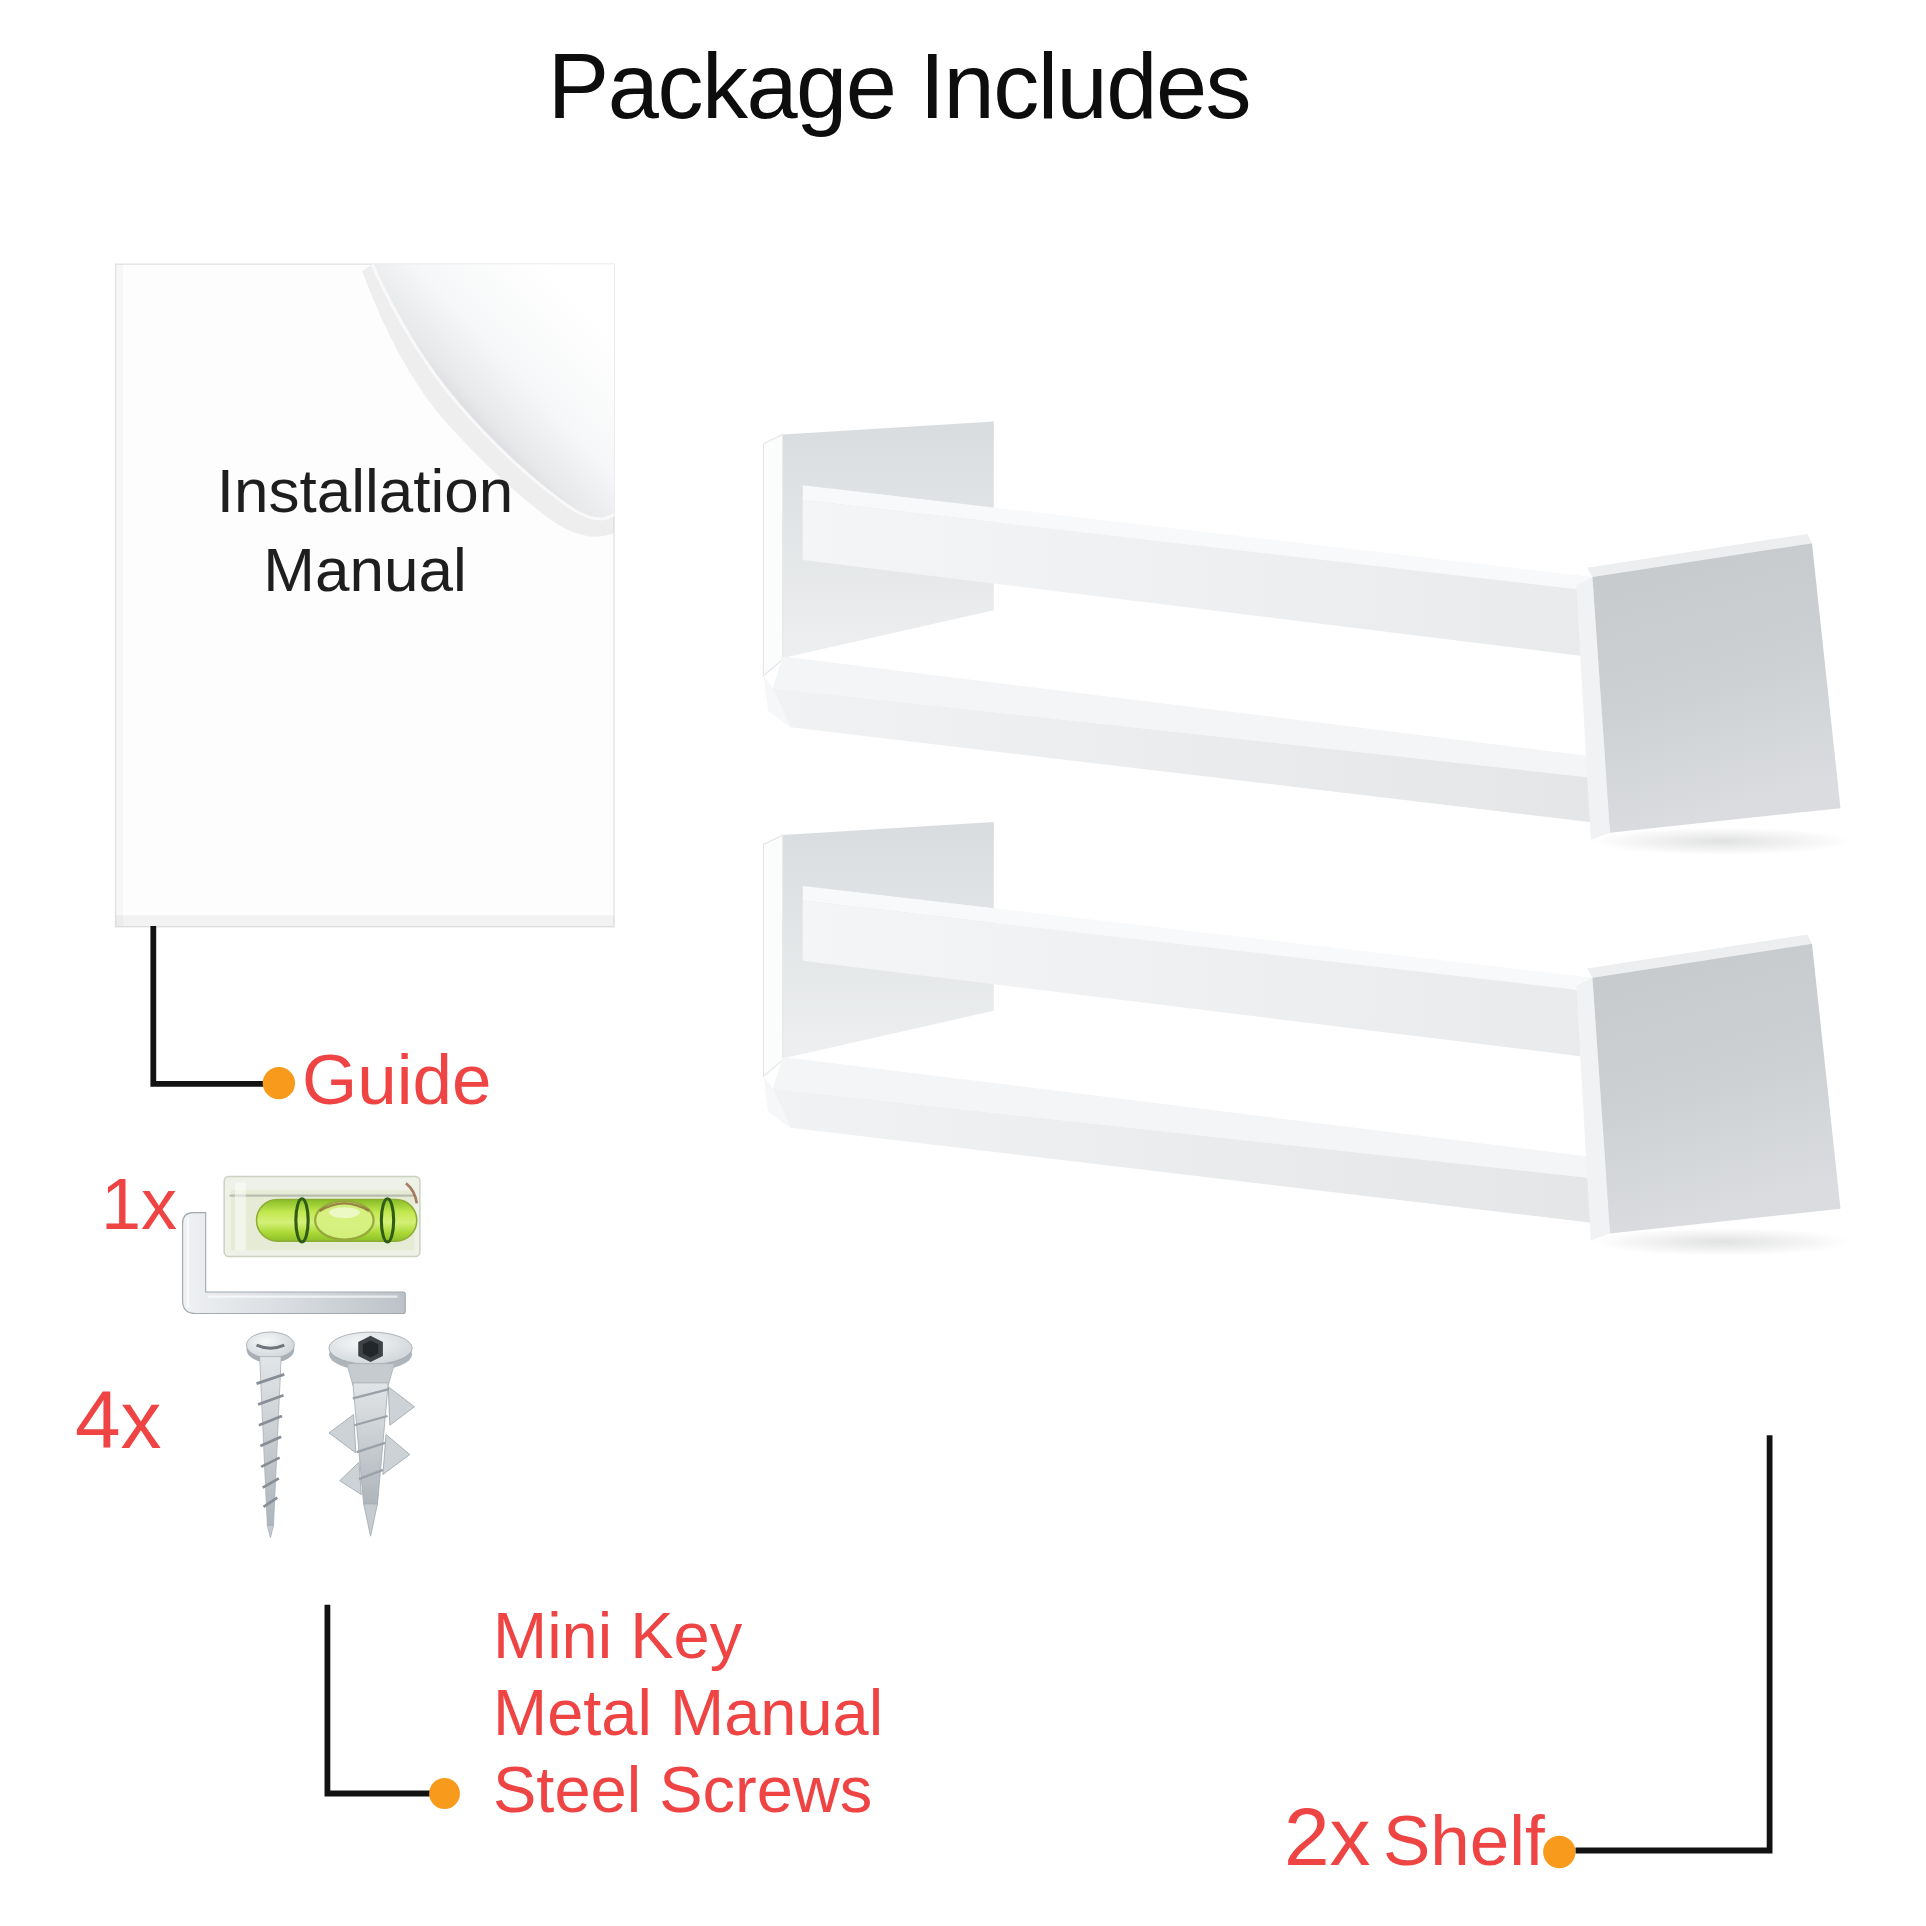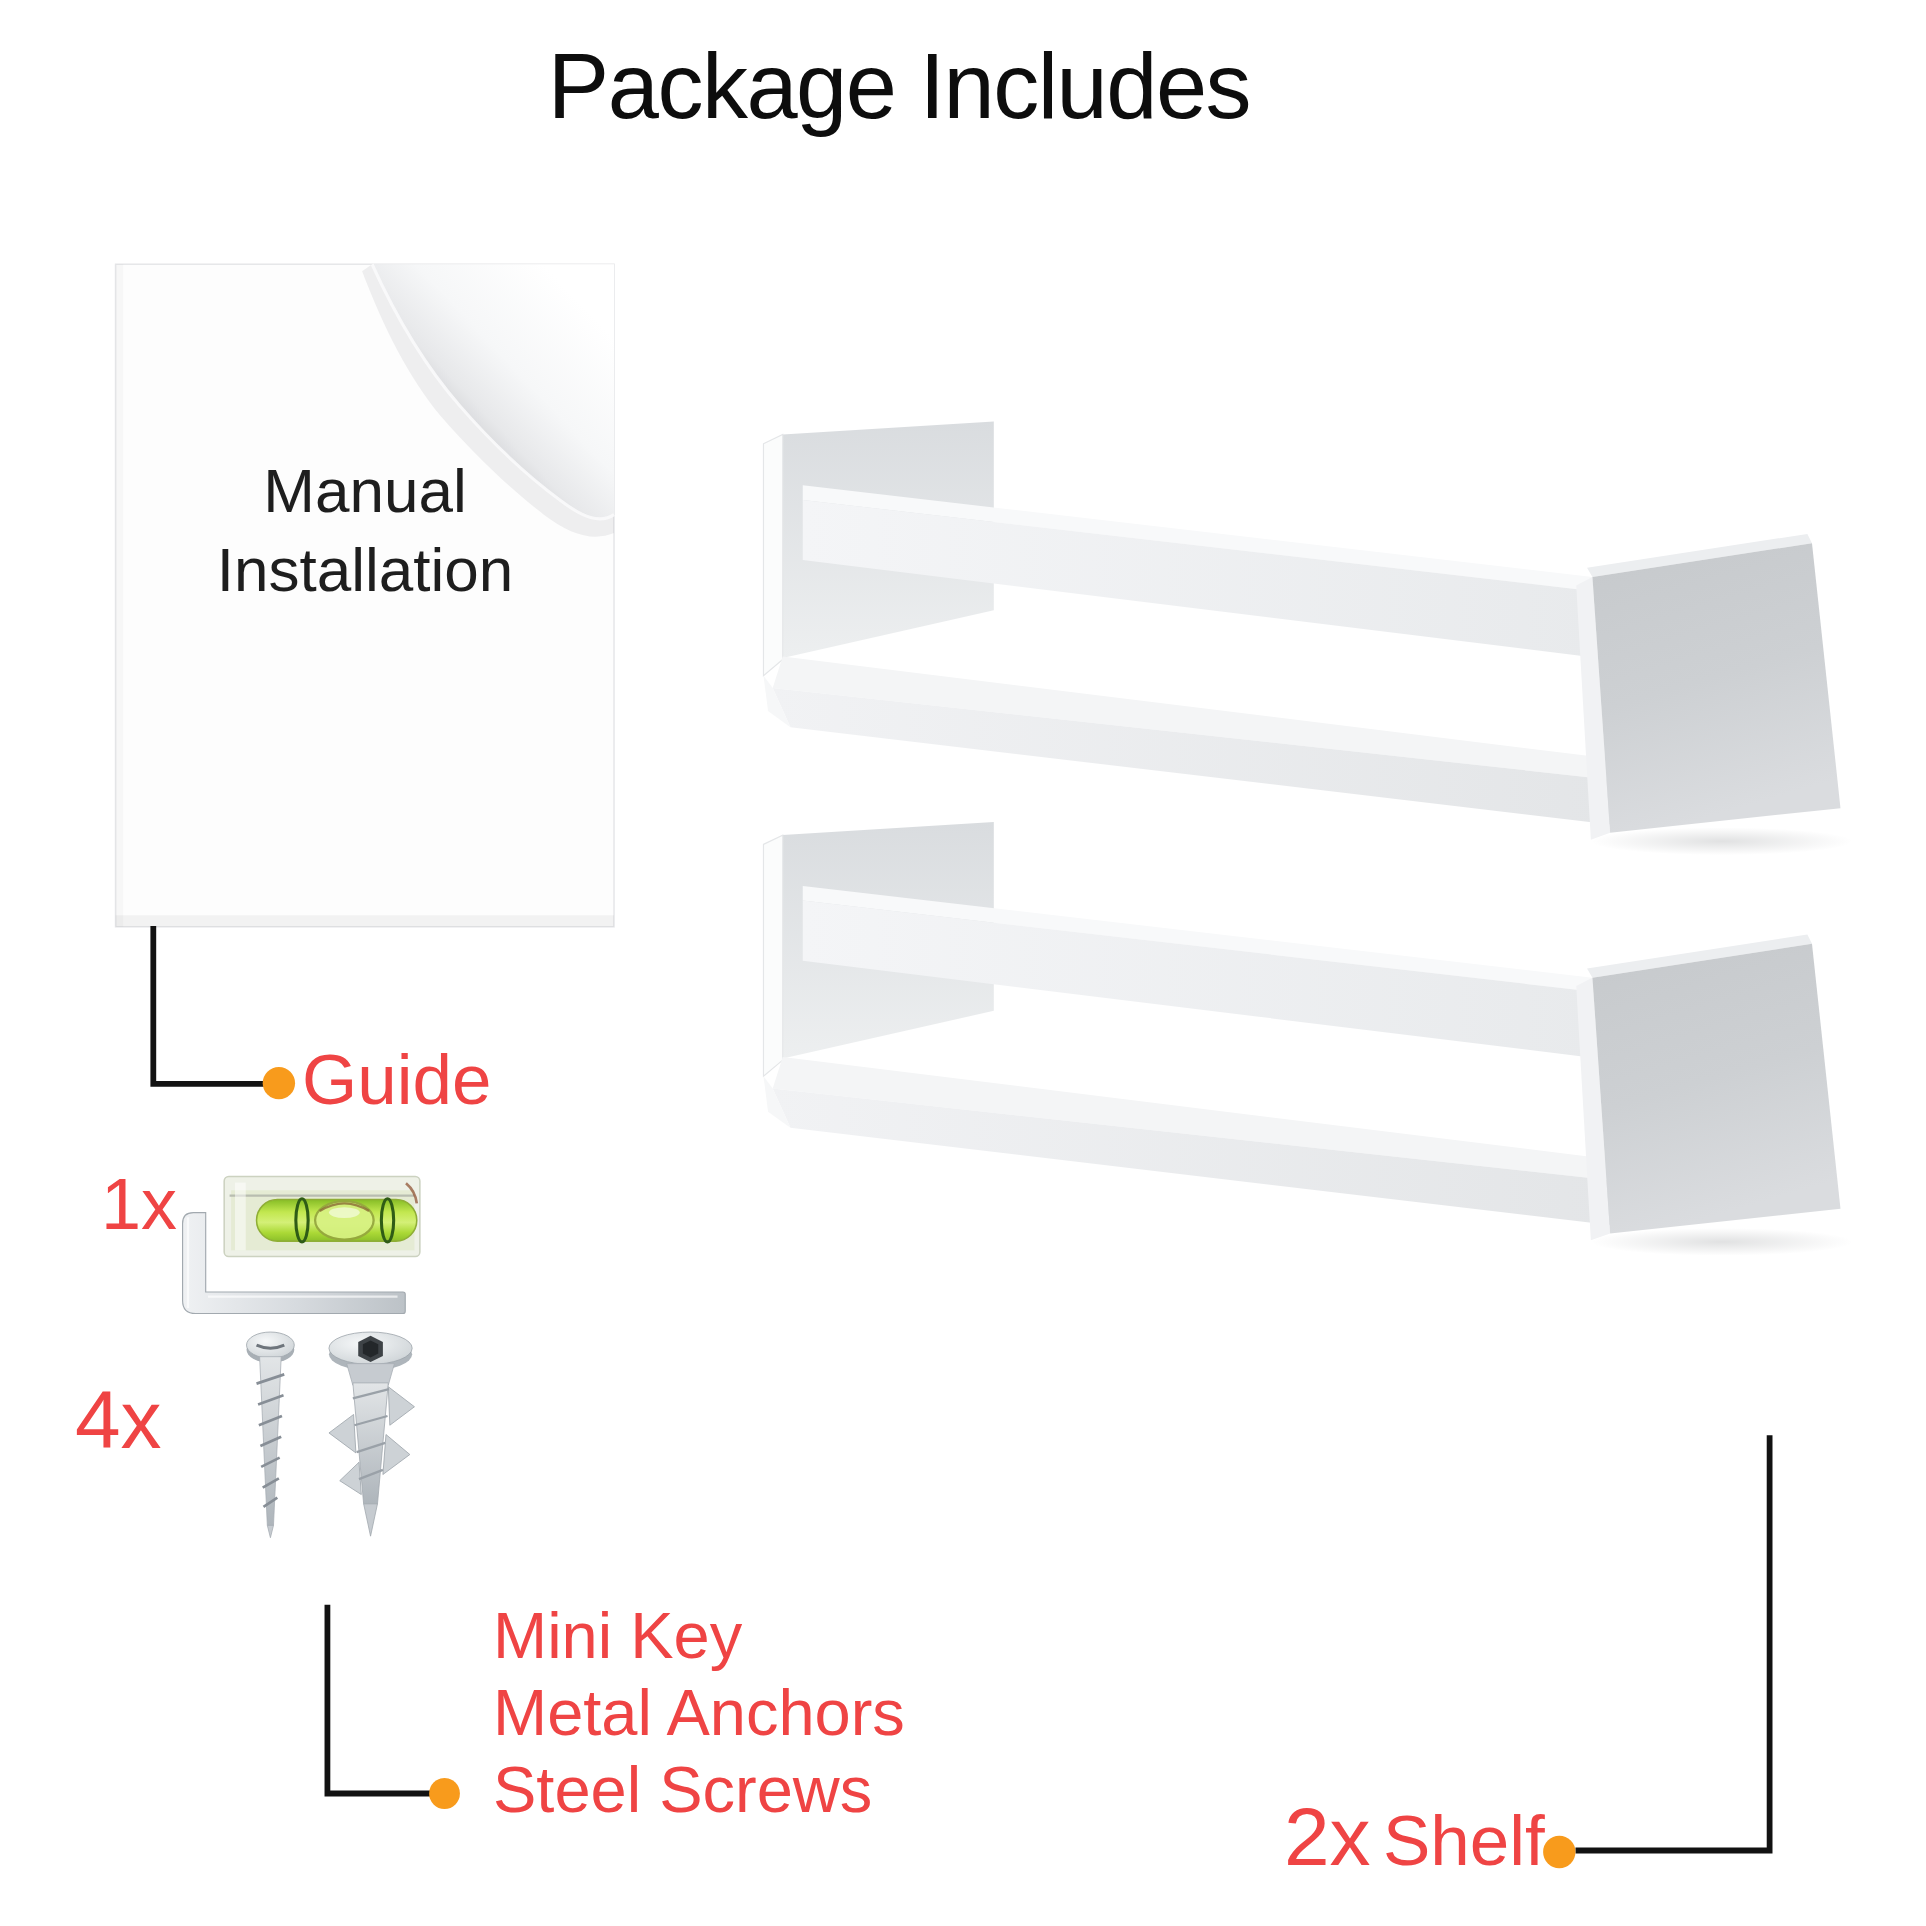--- a/index.html
+++ b/index.html
@@ -159,32 +159,32 @@
     <line x1="463" y1="1885" x2="500" y2="1873" stroke="#9aa1a8" stroke-width="3"></line>
     <line x1="466" y1="1920" x2="497" y2="1908" stroke="#9aa1a8" stroke-width="3"></line>
     <polygon points="472,1952 490,1952 481,1994" fill="#c6cbd0" stroke="#a0a7ad" stroke-width="1"></polygon>
   </g>
 </svg>
 
 <div class="layer" style="z-index:2">
   <div class="t" id="title">Package Includes</div>
 
   <div class="t" id="manual-text">
+    <div>Installation</div>
     <div>Manual</div>
-    <div>Installation</div>
   </div>
 
   <div class="t" id="guide-label">Guide</div>
 
   <div class="t" id="count-1x">1x</div>
   <div class="t" id="count-4x">4x</div>
 
   <div class="t" id="hw-list">
     <div>Mini Key</div>
-    <div>Metal Anchors</div>
+    <div>Metal Manual</div>
     <div>Steel Screws</div>
   </div>
 
   <div class="t" id="shelf-label">
     <span>2x</span><span class="w2">Shelf</span>
   </div>
 </div>
 
 <svg class="layer" style="z-index:3;pointer-events:none" viewBox="0 0 2500 2500">
   <defs>

